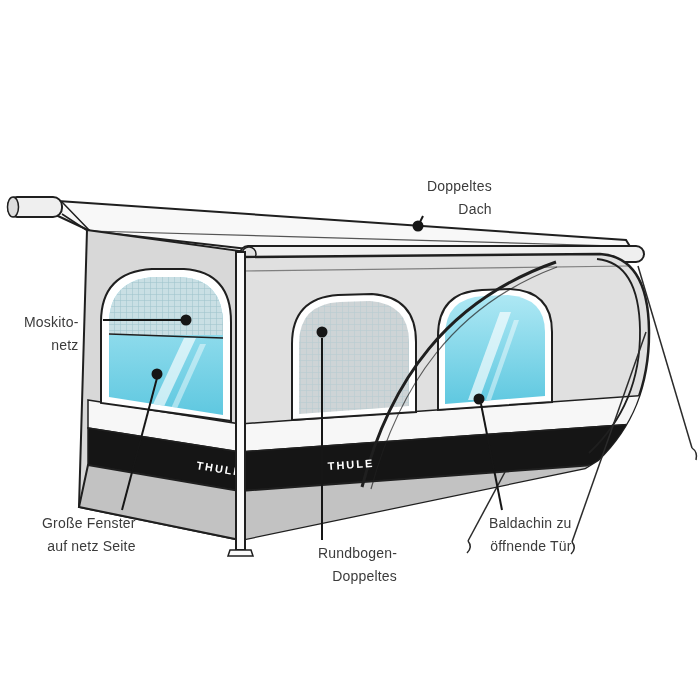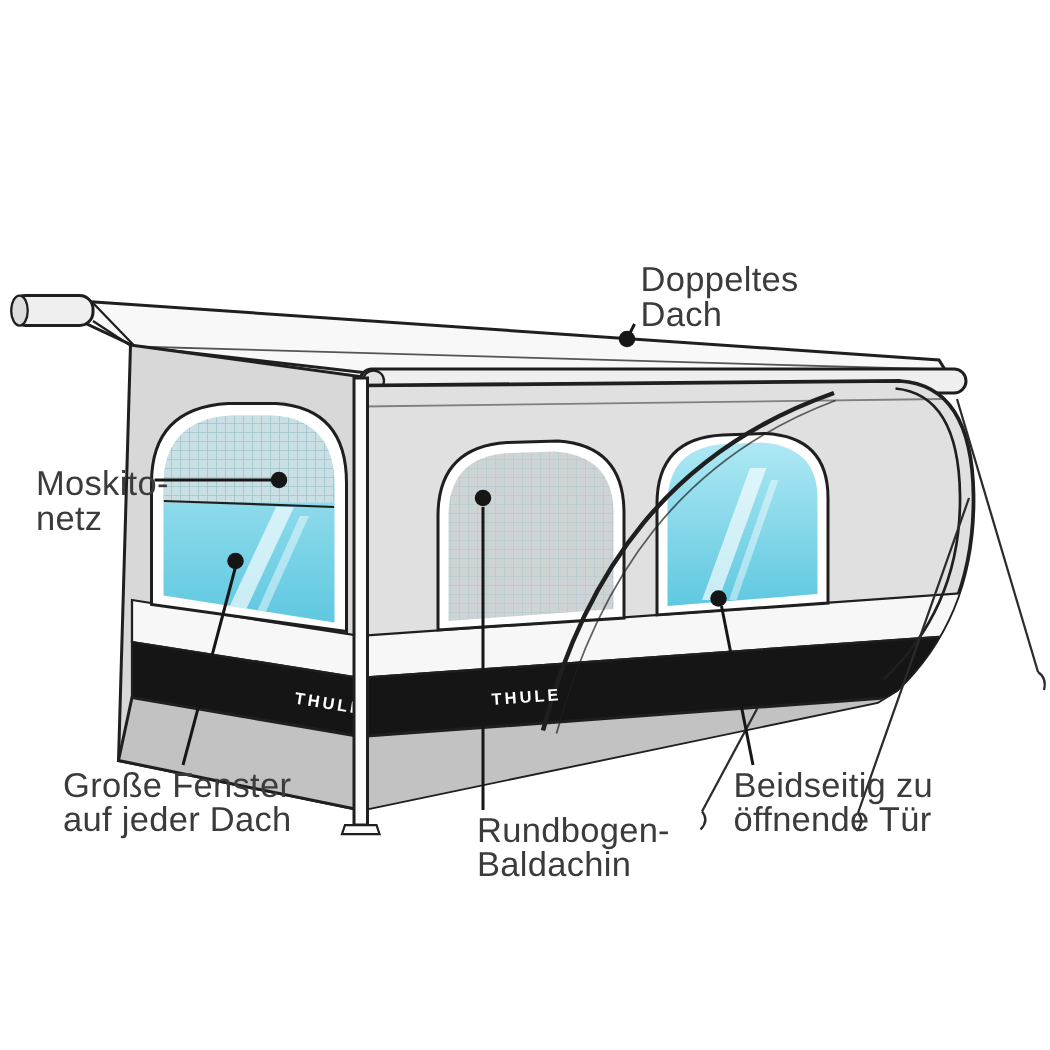--- a/index.html
+++ b/index.html
@@ -2,25 +2,26 @@
 <html style="--outline: #1f1f1f; --canvas_side: #d8d8d8; --canvas_front: #e0e0e0; --canvas_flap: #c2c2c2; --band_black: #151515; --band_white: #f7f7f7; --glass_top: #aee8f4; --glass_bottom: #5fc8e0; --mesh_base: #c9dfe4; --window_covered: #ced4d6; --label_text: #3b3b3b; --brand_text: #ffffff;"><head>
 <meta charset="utf-8">
 <title>Awning Tent Diagram</title>
 <style>
   html,body{margin:0;padding:0;background:#fff;}
   body{width:700px;height:700px;overflow:hidden;}
   .stage{position:relative;width:700px;height:700px;font-family:"Liberation Sans",sans-serif;background:#fff;}
   .stage svg{position:absolute;left:0;top:0;}
   .label{
     position:absolute;
-    font-size:23px;
+    font-size:14px;
     line-height:23px;
     color:var(--label_text,#3b3b3b);
     white-space:pre-line;
     letter-spacing:.2px;
+    text-align:right;
   }
   .outline{stroke:var(--outline,#1f1f1f);}
   .fill-roof{fill:#f8f8f8;}
   .fill-side{fill:var(--canvas_side,#d8d8d8);}
   .fill-front{fill:var(--canvas_front,#e0e0e0);}
   .fill-flap{fill:var(--canvas_flap,#c2c2c2);}
   .fill-black{fill:var(--band_black,#151515);}
   .fill-white{fill:var(--band_white,#f7f7f7);}
   .fill-covered{fill:var(--window_covered,#ced4d6);}
   .frame{fill:#ffffff;}
@@ -151,19 +152,19 @@
       <circle class="annot-dot" cx="322" cy="332" r="5.5"></circle>
       <circle class="annot-dot" cx="479" cy="399" r="5.5"></circle>
     </g>
   </svg>
 
   <div class="label" style="left:427px;top:175px">Doppeltes
 Dach</div>
   <div class="label" style="left:24px;top:311px">Moskito-
 netz</div>
   <div class="label" style="left:42px;top:512px">Große Fenster
-auf jeder Dach</div>
+auf netz Seite</div>
   <div class="label" style="left:318px;top:542px">Rundbogen-
-Baldachin</div>
-  <div class="label" style="left:489px;top:512px">Beidseitig zu
+Doppeltes</div>
+  <div class="label" style="left:489px;top:512px">Baldachin zu
 öffnende Tür</div>
 
 </div>
 
 </body></html>

